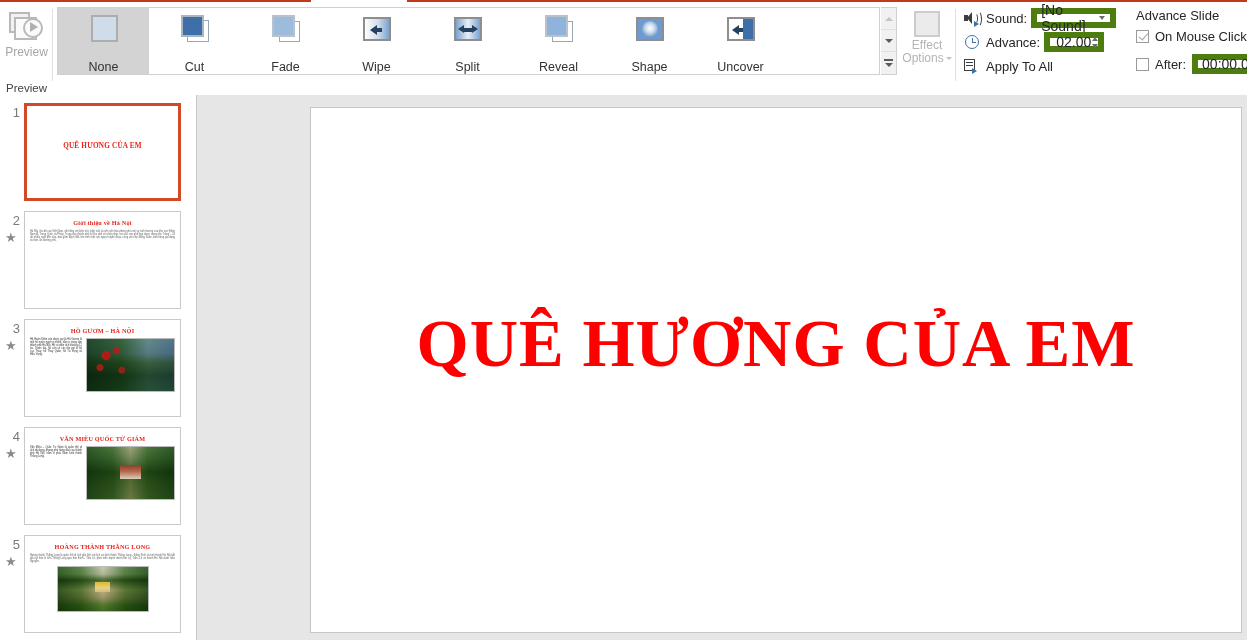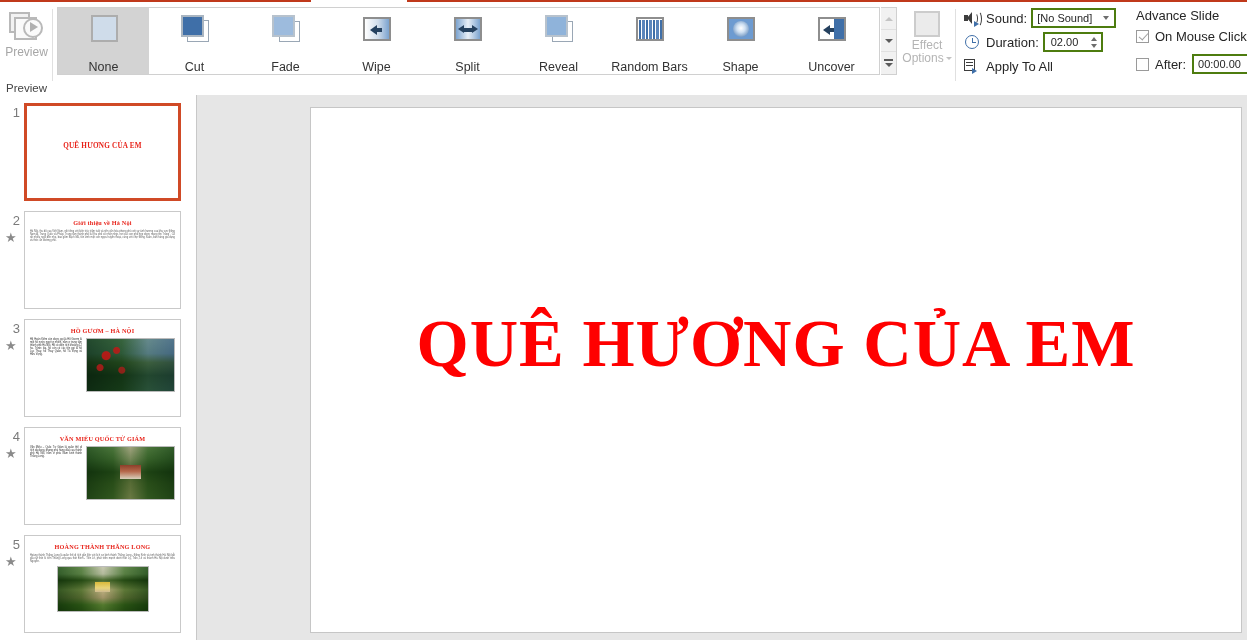--- a/index.html
+++ b/index.html
@@ -414,26 +414,26 @@
   #row-dur    { left: 8px; top: 28px; }
   #row-apply  { left: 8px; top: 52px; }
   .tim-lbl {
     font-size: 13px;
     color: #262626;
     margin-left: 5px;
     white-space: nowrap;
   }
   .combo {
     height: 20px;
-    border: 2px solid #4d7c0f;
+    border: 6px solid #4d7c0f;
     background: #ffffff;
     box-sizing: border-box;
     display: flex;
     align-items: center;
-    font-size: 11px;
+    font-size: 14px;
     color: #262626;
     cursor: text;
   }
   #sound-combo { width: 85px; margin-left: 4px; padding-left: 4px; justify-content: space-between; }
   #sound-combo .cb-caret {
     width: 0; height: 0;
     border-top: 4px solid #6d6d6d;
     border-left: 3.5px solid transparent;
     border-right: 3.5px solid transparent;
     margin-right: 5px;
@@ -792,28 +792,20 @@
       </div>
 
       <div class="trans-item">
         <div class="trans-icon">
           <div class="ic-reveal-back"></div>
             <div class="ic-reveal-front"></div>
         </div>
         <div class="trans-name">Reveal</div>
       </div>
 
-      <div class="trans-item">
-        <div class="trans-icon">
-          <div class="ic-bars-frame">
-              <div class="ic-bars-inner"></div>
-            </div>
-        </div>
-        <div class="trans-name">Random Bars</div>
-      </div>
 
       <div class="trans-item">
         <div class="trans-icon">
           <div class="ic-shape-frame"></div>
             <div class="ic-shape-circ"></div>
         </div>
         <div class="trans-name">Shape</div>
       </div>
 
       <div class="trans-item">
@@ -872,21 +864,21 @@
         <span class="cb-caret"></span>
       </div>
     </div>
 
     <div class="tim-row" id="row-dur">
       <div class="icn">
         <div class="clock"></div>
           <div class="clock-h1"></div>
           <div class="clock-h2"></div>
       </div>
-      <div class="tim-lbl">Duration:</div>
+      <div class="tim-lbl">Advance:</div>
       <div class="combo" id="dur-spin">
         <span class="dv">02.00</span>
         <span class="spin-arrows">
           <span class="sp-up"></span>
           <span class="sp-dn"></span>
         </span>
       </div>
     </div>
 
     <div class="tim-row" id="row-apply">

